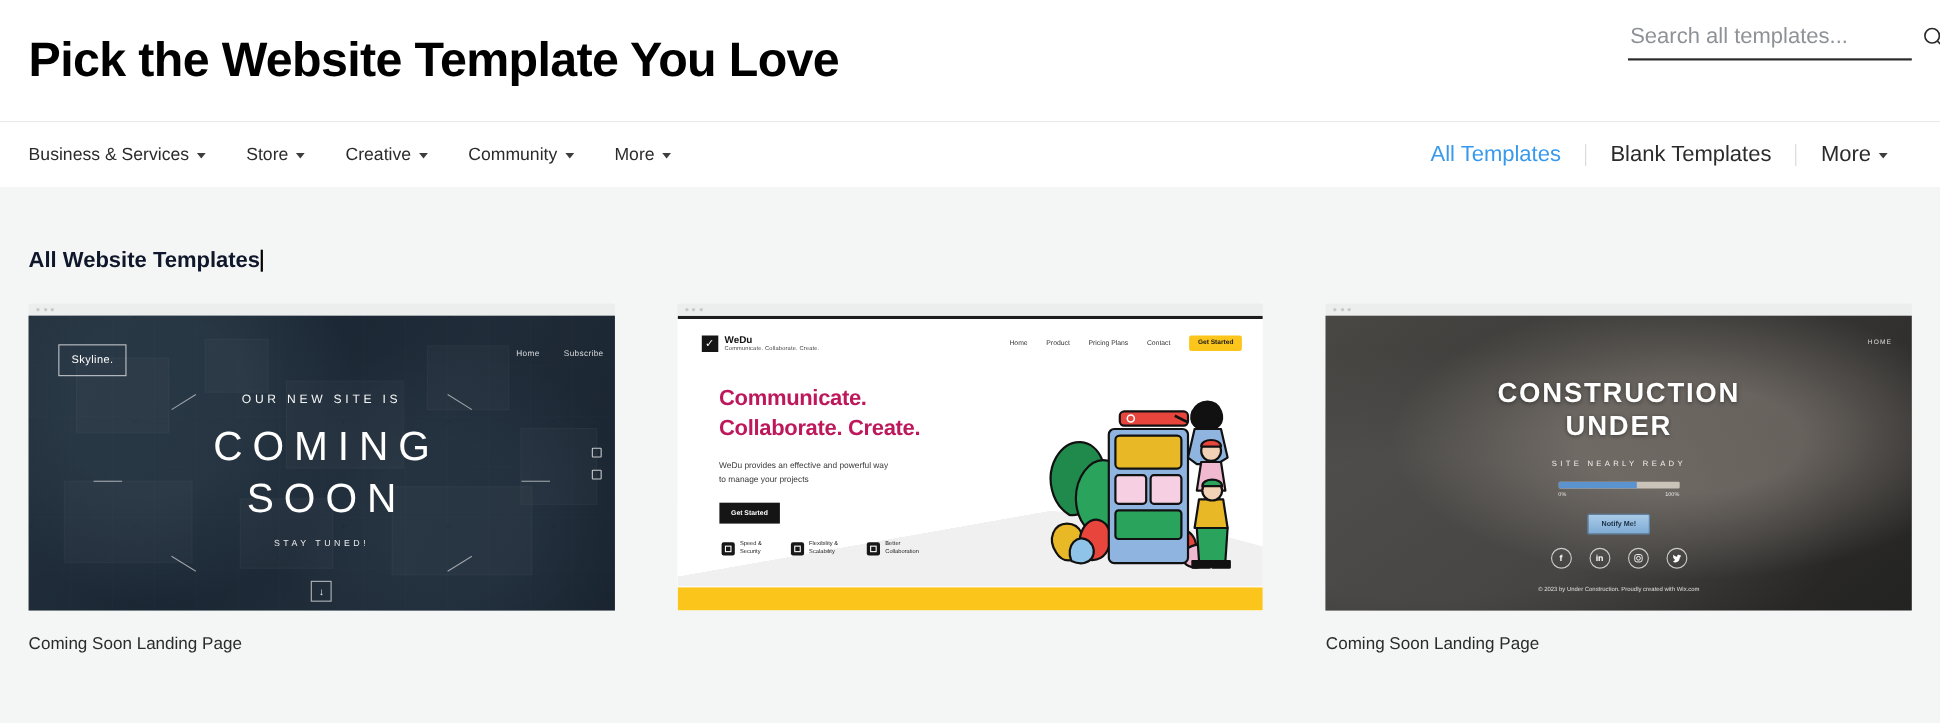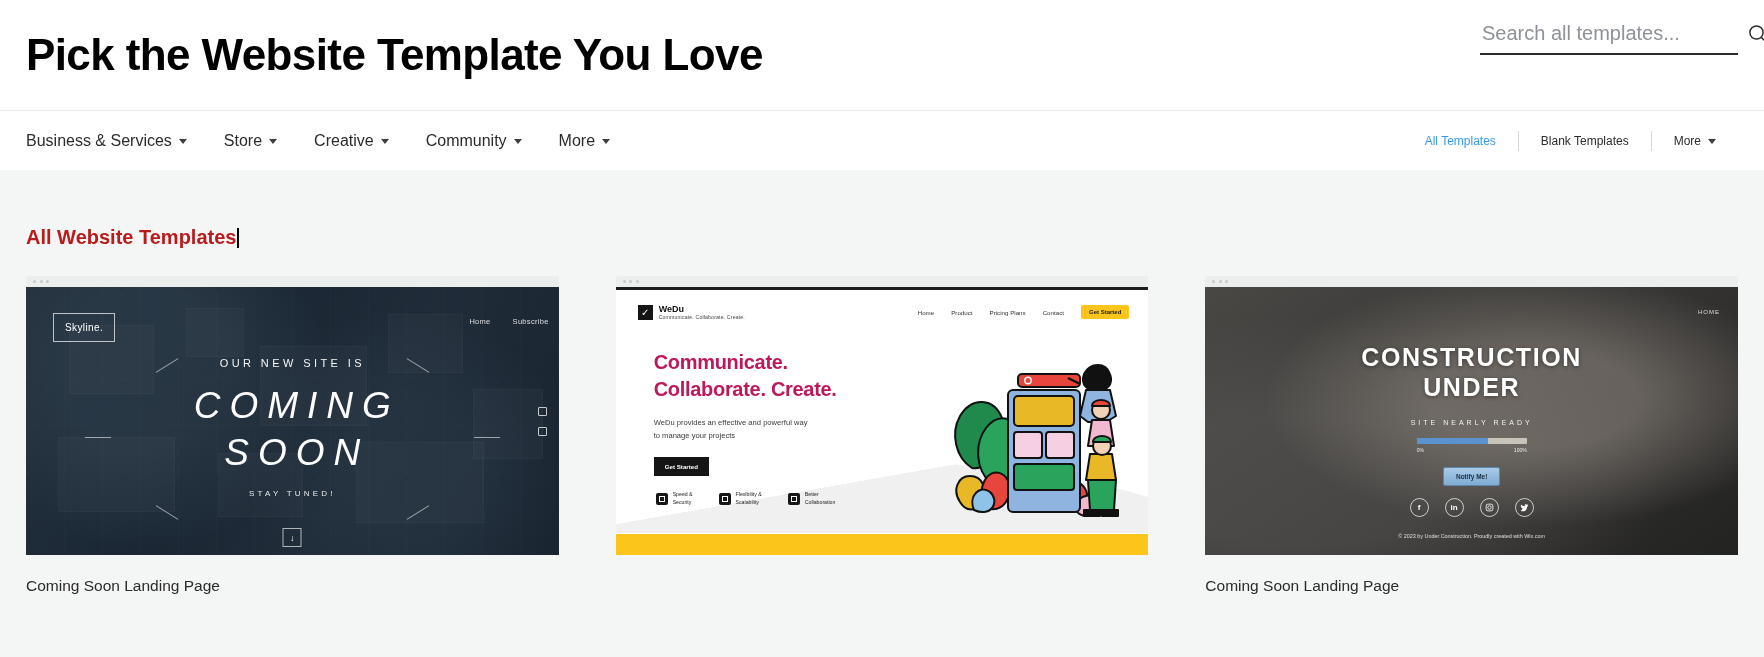--- a/index.html
+++ b/index.html
@@ -50,31 +50,31 @@
     width: 0; height: 0;
     border-left: 4.5px solid transparent;
     border-right: 4.5px solid transparent;
     border-top: 5px solid #3d3d3d;
     margin-top: 2px;
   }
   .nav-right {
     margin-left: auto; display: flex; align-items: center;
   }
   .nav-link {
-    font-size: 12px; color: #2b2b2b; cursor: pointer;
+    font-size: 20px; color: #2b2b2b; cursor: pointer;
     padding: 0 22px; white-space: nowrap;
     display: flex; align-items: center; gap: 7px;
   }
   .nav-link.active { color: #3899ec; }
   .nav-sep { width: 1px; height: 20px; background: #d6d8da; }
 
   
   .main { padding: 0 26px; background: #f4f5f5; height: 487px; }
   .section-title {
-    font-size: 20px; font-weight: 700; color: #b91c1c;
+    font-size: 20px; font-weight: 700; color: #0f172a;
     padding-top: 56px; display: inline-block; position: relative;
   }
   .caret {
     display: inline-block; width: 1.5px; height: 20px;
     background: #000; vertical-align: -4px; margin-left: 1px;
   }
 
   .grid {
     display: grid;
     grid-template-columns: repeat(3, 1fr);
@@ -131,21 +131,21 @@
     display: flex; gap: 22px; font-size: 7.5px;
     color: rgba(255,255,255,.82); letter-spacing: .3px;
   }
   .c1-center {
     position: absolute; left: 0; right: 0; top: 70px;
     text-align: center; color: #fff;
   }
   .c1-kicker { font-size: 11px; letter-spacing: 3.4px; opacity: .95; }
   .c1-big {
     font-size: 37px; letter-spacing: 9px; font-weight: 300;
-    line-height: 1.28; margin-top: 13px; padding-left: 9px; font-style: italic;
+    line-height: 1.28; margin-top: 13px; padding-left: 9px;
   }
   .c1-tuned { font-size: 8px; letter-spacing: 3.2px; margin-top: 12px; opacity: .9; }
   .c1-ticks { position: absolute; inset: 0; }
   .c1-ticks i {
     position: absolute; display: block; height: 1px;
     background: rgba(255,255,255,.55);
   }
   .c1-rail { position: absolute; right: 12px; top: 120px; display: flex; flex-direction: column; gap: 11px; }
   .c1-rail span {
     width: 9px; height: 9px; border: 1px solid rgba(255,255,255,.75);

